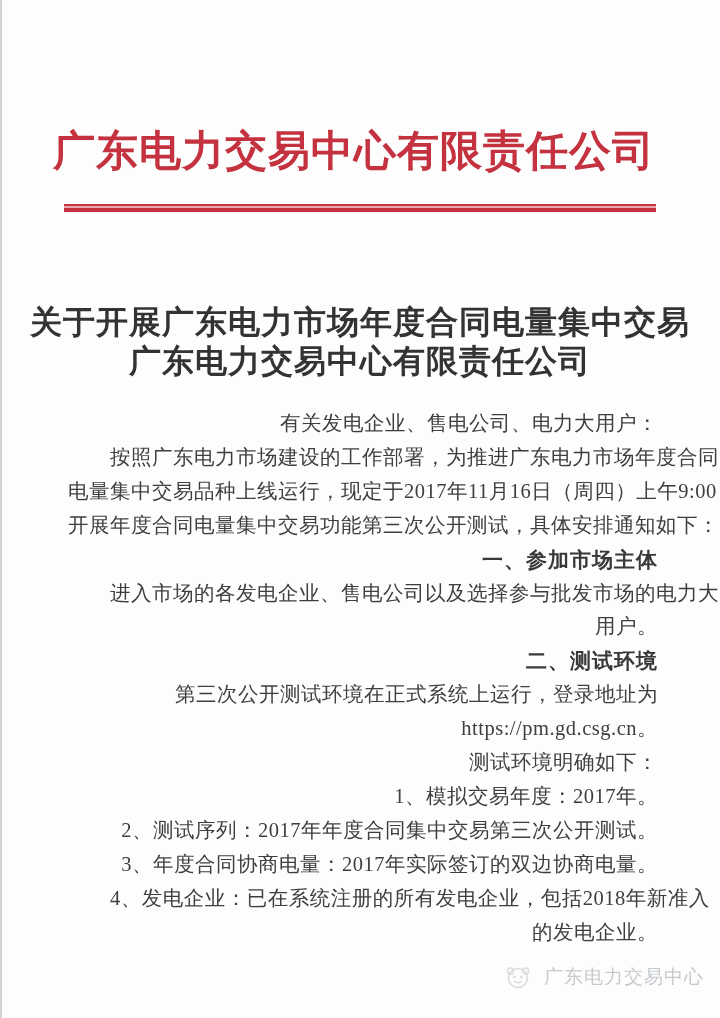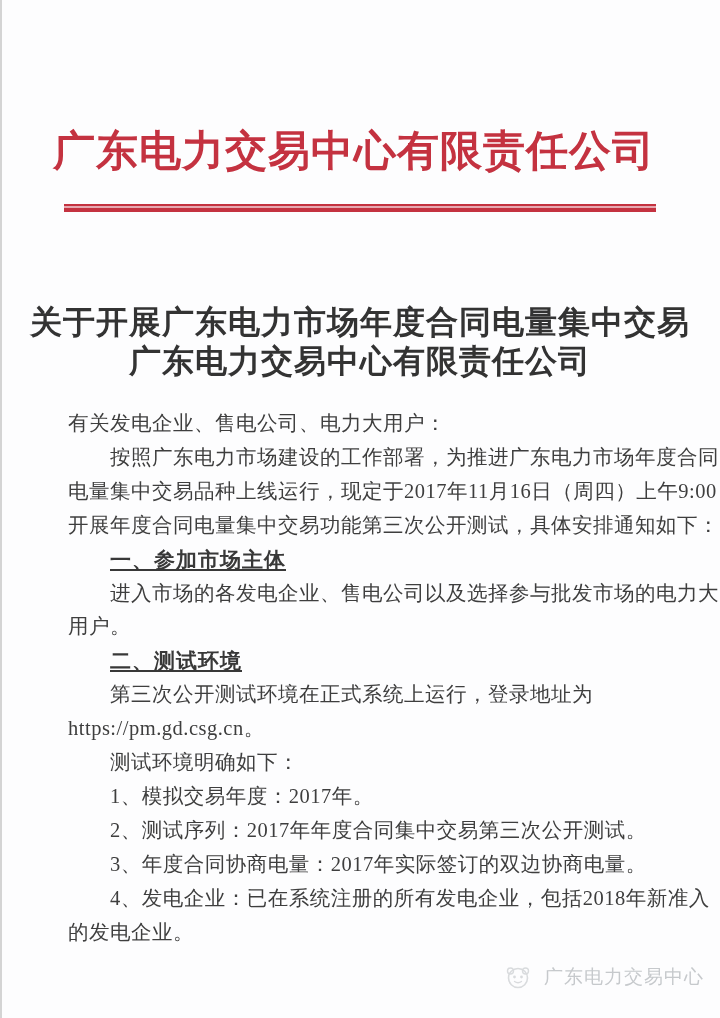--- a/index.html
+++ b/index.html
@@ -48,29 +48,29 @@
     letter-spacing:1px;
   }
   .doc-body{
     position:absolute;top:407px;left:68px;width:590px;
     font-size:20.5px;line-height:33.9px;
     color:var(--body-text);
   }
   .doc-line{
     white-space:nowrap;
     letter-spacing:0.5px;
+    text-align:right;
   }
   .doc-line.indent{ text-indent:42px; }
   .doc-line.heading{
     font-family:"Liberation Sans", sans-serif;
     font-weight:700;
     font-size:21px;
     color:#383838;
     letter-spacing:1px;
-    text-decoration:underline;
   }
   .watermark{
     position:absolute;top:963px;right:16px;
     display:flex;align-items:center;gap:12px;
     color:var(--watermark-gray);
   }
   .watermark-icon{
     width:28px;height:28px;flex:0 0 auto;
     opacity:0.75;
   }

